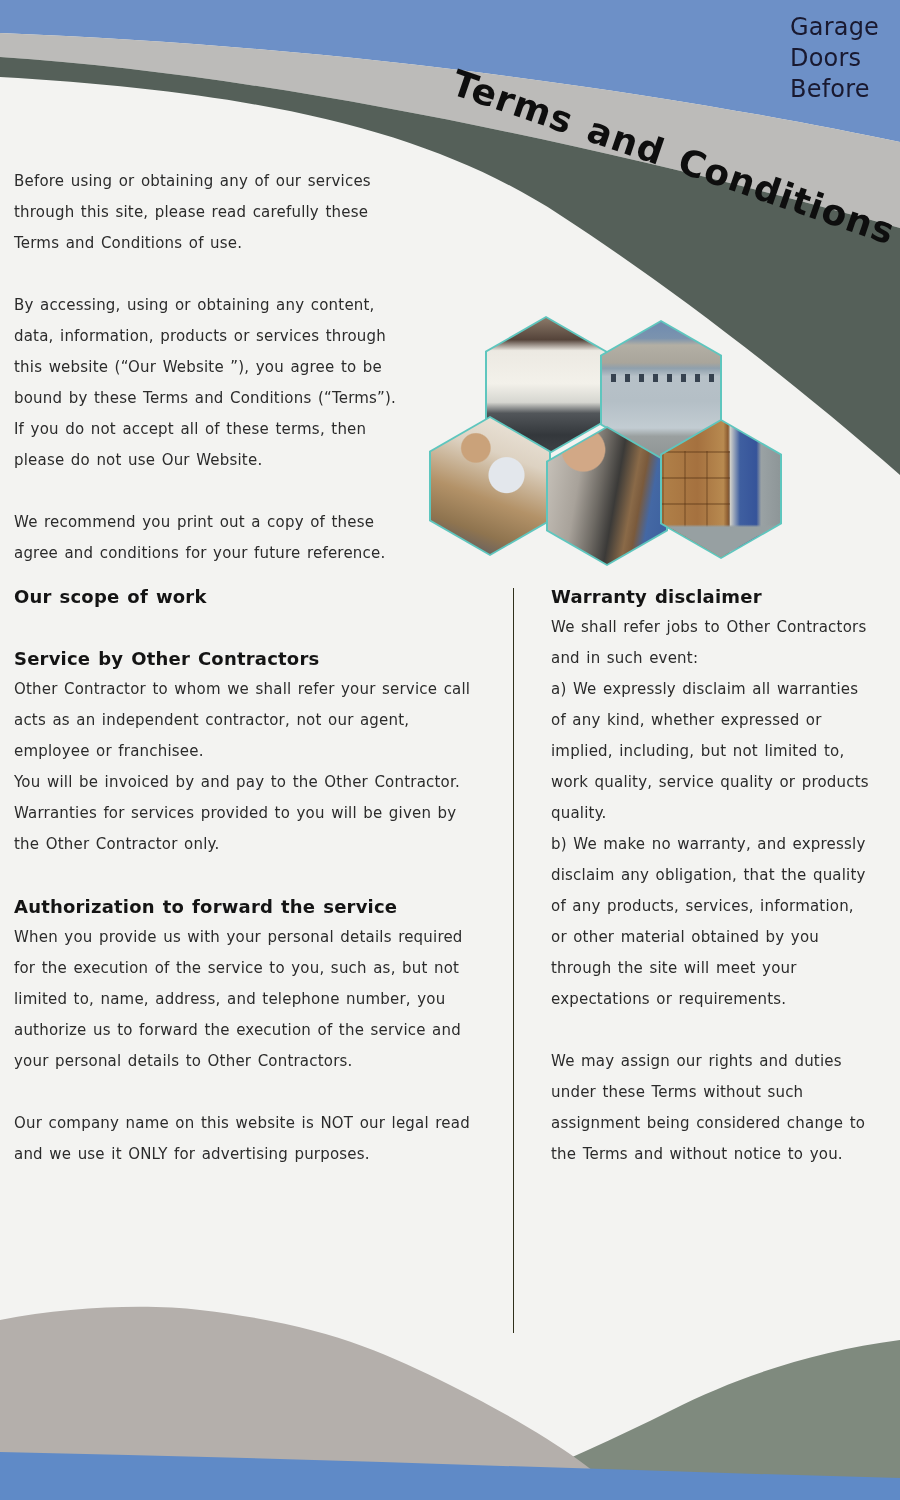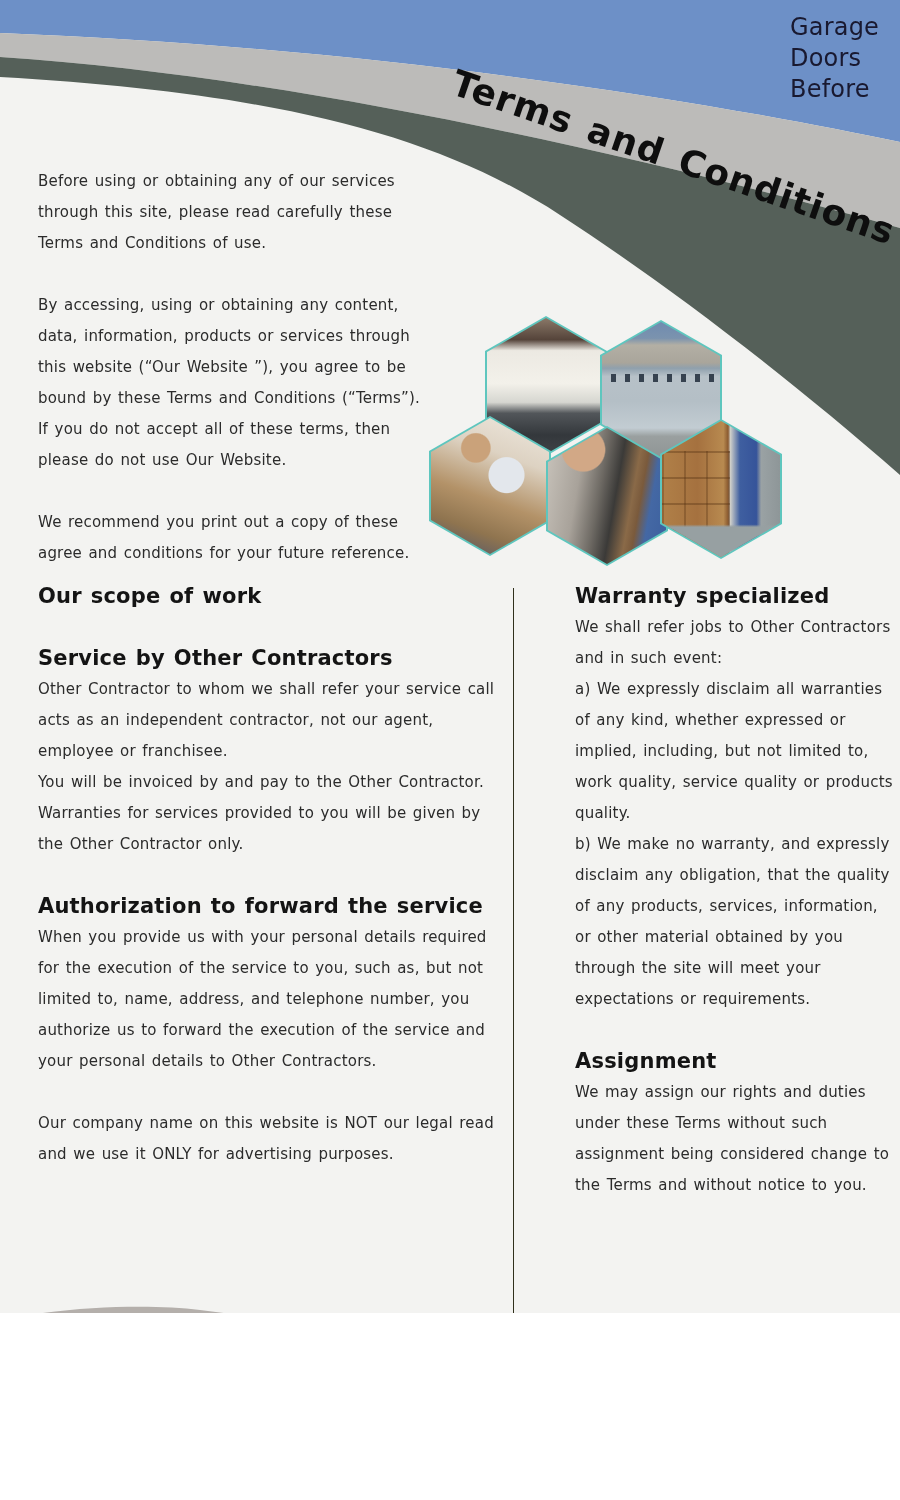--- a/index.html
+++ b/index.html
@@ -1,18 +1,18 @@
 <!DOCTYPE html>
 <html><head>
 <meta charset="utf-8">
 <style>
   html,body{margin:0;padding:0;}
   .page{
     position:relative;
-    width:900px;height:1313px;
+    width:900px;height:1500px;
     background:#f3f3f1;
     overflow:hidden;
     font-family:"DejaVu Sans", sans-serif;
     color:#2b2b2b;
   }
   svg{display:block;}
   .header-svg{position:absolute;top:0;left:0;}
   .footer-svg{position:absolute;top:1300px;left:0;}
 
   .brand{
@@ -20,31 +20,31 @@
     font-size:24px;line-height:31px;
     color:#191930;letter-spacing:.2px;
   }
   .banner-title{
     position:absolute;top:62px;left:460px;
     transform:rotate(19deg);transform-origin:left top;
     font-size:36px;font-weight:bold;color:#0e0e0e;
     letter-spacing:1px;word-spacing:4px;white-space:nowrap;
   }
 
-  .body-text{font-size:15px;line-height:31px;letter-spacing:.2px;word-spacing:1.5px;margin-left:24px;}
+  .body-text{font-size:15px;line-height:31px;letter-spacing:.2px;word-spacing:1.5px;}
   .pre{white-space:pre-line;margin:0;}
   .intro{position:absolute;top:166px;left:14px;width:480px;}
   .intro p{margin:0 0 31px 0;}
 
   .col{position:absolute;top:581px;}
   .col-left{left:14px;width:500px;}
   .col-right{left:551px;width:345px;}
   .section{margin-top:31px;}
   .section:first-child{margin-top:0;}
-  .section h3{margin:0;font-size:21px;line-height:31px;font-weight:bold;color:#141414;letter-spacing:.2px;}
+  .section h3{margin:0;font-size:18px;line-height:31px;font-weight:bold;color:#141414;letter-spacing:.2px;}
 
   .divider{
     position:absolute;left:513px;top:588px;
     width:1px;height:745px;background:#30301c;
   }
 
   
   .hex{
     position:absolute;
     clip-path:polygon(50% 0%,100% 25%,100% 75%,50% 100%,0% 75%,0% 25%);
@@ -147,37 +147,36 @@
     <div class="section">
       <p class="pre">Our company name on this website is NOT our legal read
 and we use it ONLY for advertising purposes.</p>
     </div>
   </div>
 
   <div class="divider"></div>
 
   <div class="col col-right body-text">
     <div class="section">
-      <h3>Warranty specialized</h3>
+      <h3>Warranty disclaimer</h3>
       <p class="pre">We shall refer jobs to Other Contractors
 and in such event:
 a) We expressly disclaim all warranties
 of any kind, whether expressed or
 implied, including, but not limited to,
 work quality, service quality or products
 quality.
 b) We make no warranty, and expressly
 disclaim any obligation, that the quality
 of any products, services, information,
 or other material obtained by you
 through the site will meet your
 expectations or requirements.</p>
     </div>
     <div class="section">
-      <h3>Assignment</h3>
       <p class="pre">We may assign our rights and duties
 under these Terms without such
 assignment being considered change to
 the Terms and without notice to you.</p>
     </div>
   </div>
 
   <svg class="footer-svg" width="900" height="200" viewBox="0 0 900 200">
     <path d="M900,40 C810,52 735,78 672,110 C600,146 540,172 470,200 L900,200 Z" fill="#7f8a7e"></path>
     <path d="M0,20 C70,6 150,4 200,10 C320,24 380,50 450,85 C540,130 590,165 628,200 L0,200 Z" fill="#b4afab"></path>

